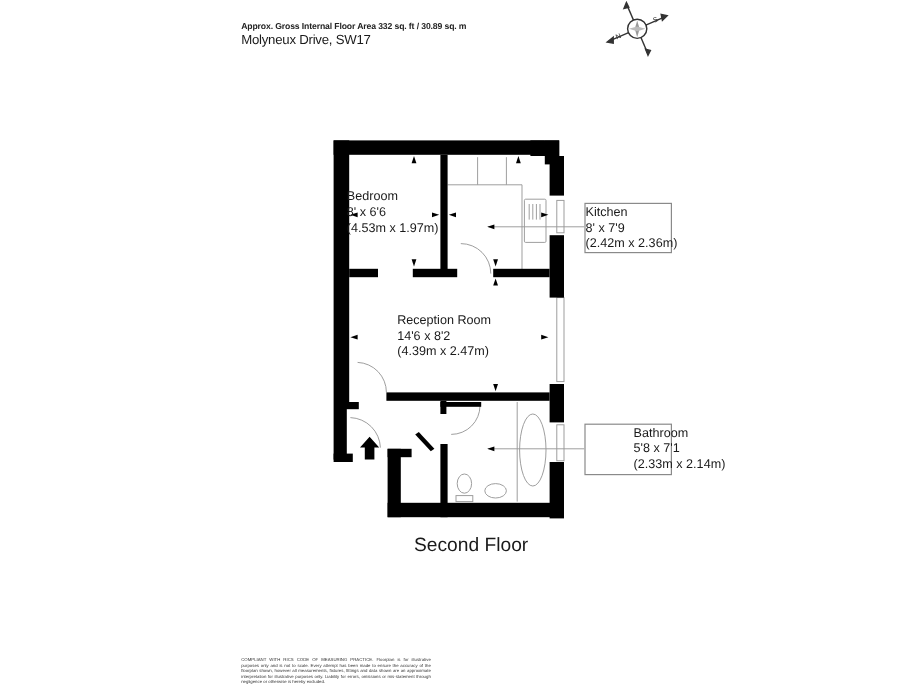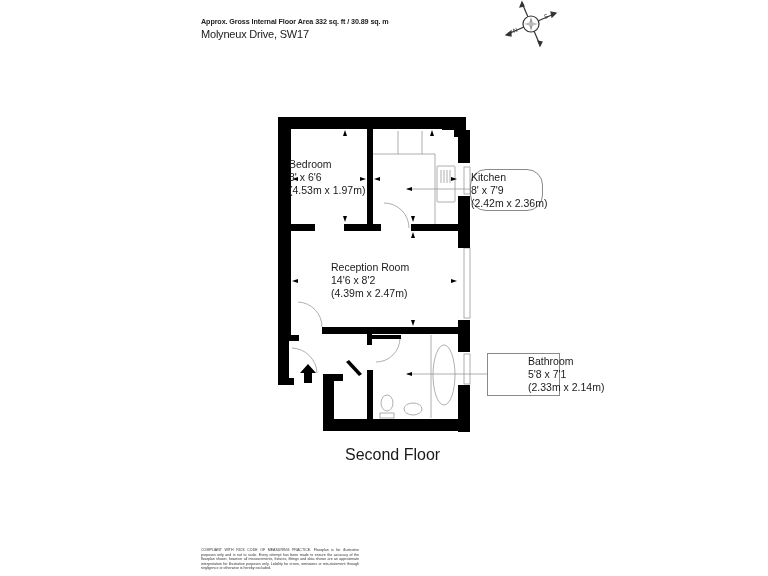--- a/index.html
+++ b/index.html
@@ -131,21 +131,21 @@
     <polygon points="406,374 412,372 412,376"></polygon>
   </g>
 </svg>
 
 <div class="room-label" style="left:289px; top:158px; width:80px;">
   <div>Bedroom</div>
   <div>8' x 6'6</div>
   <div>(4.53m x 1.97m)</div>
 </div>
 
-<div class="callout" style="left:470px; top:169px; width:71px; height:40px;border-radius:16px;">
+<div class="callout" style="left:487px; top:169px; width:71px; height:40px;">
   <div class="room-label" style="left:0; top:1px; width:71px;">
     <div>Kitchen</div>
     <div>8' x 7'9</div>
     <div>(2.42m x 2.36m)</div>
   </div>
 </div>
 
 <div class="room-label" style="left:331px; top:261px; width:90px;">
   <div>Reception Room</div>
   <div>14'6 x 8'2</div>

